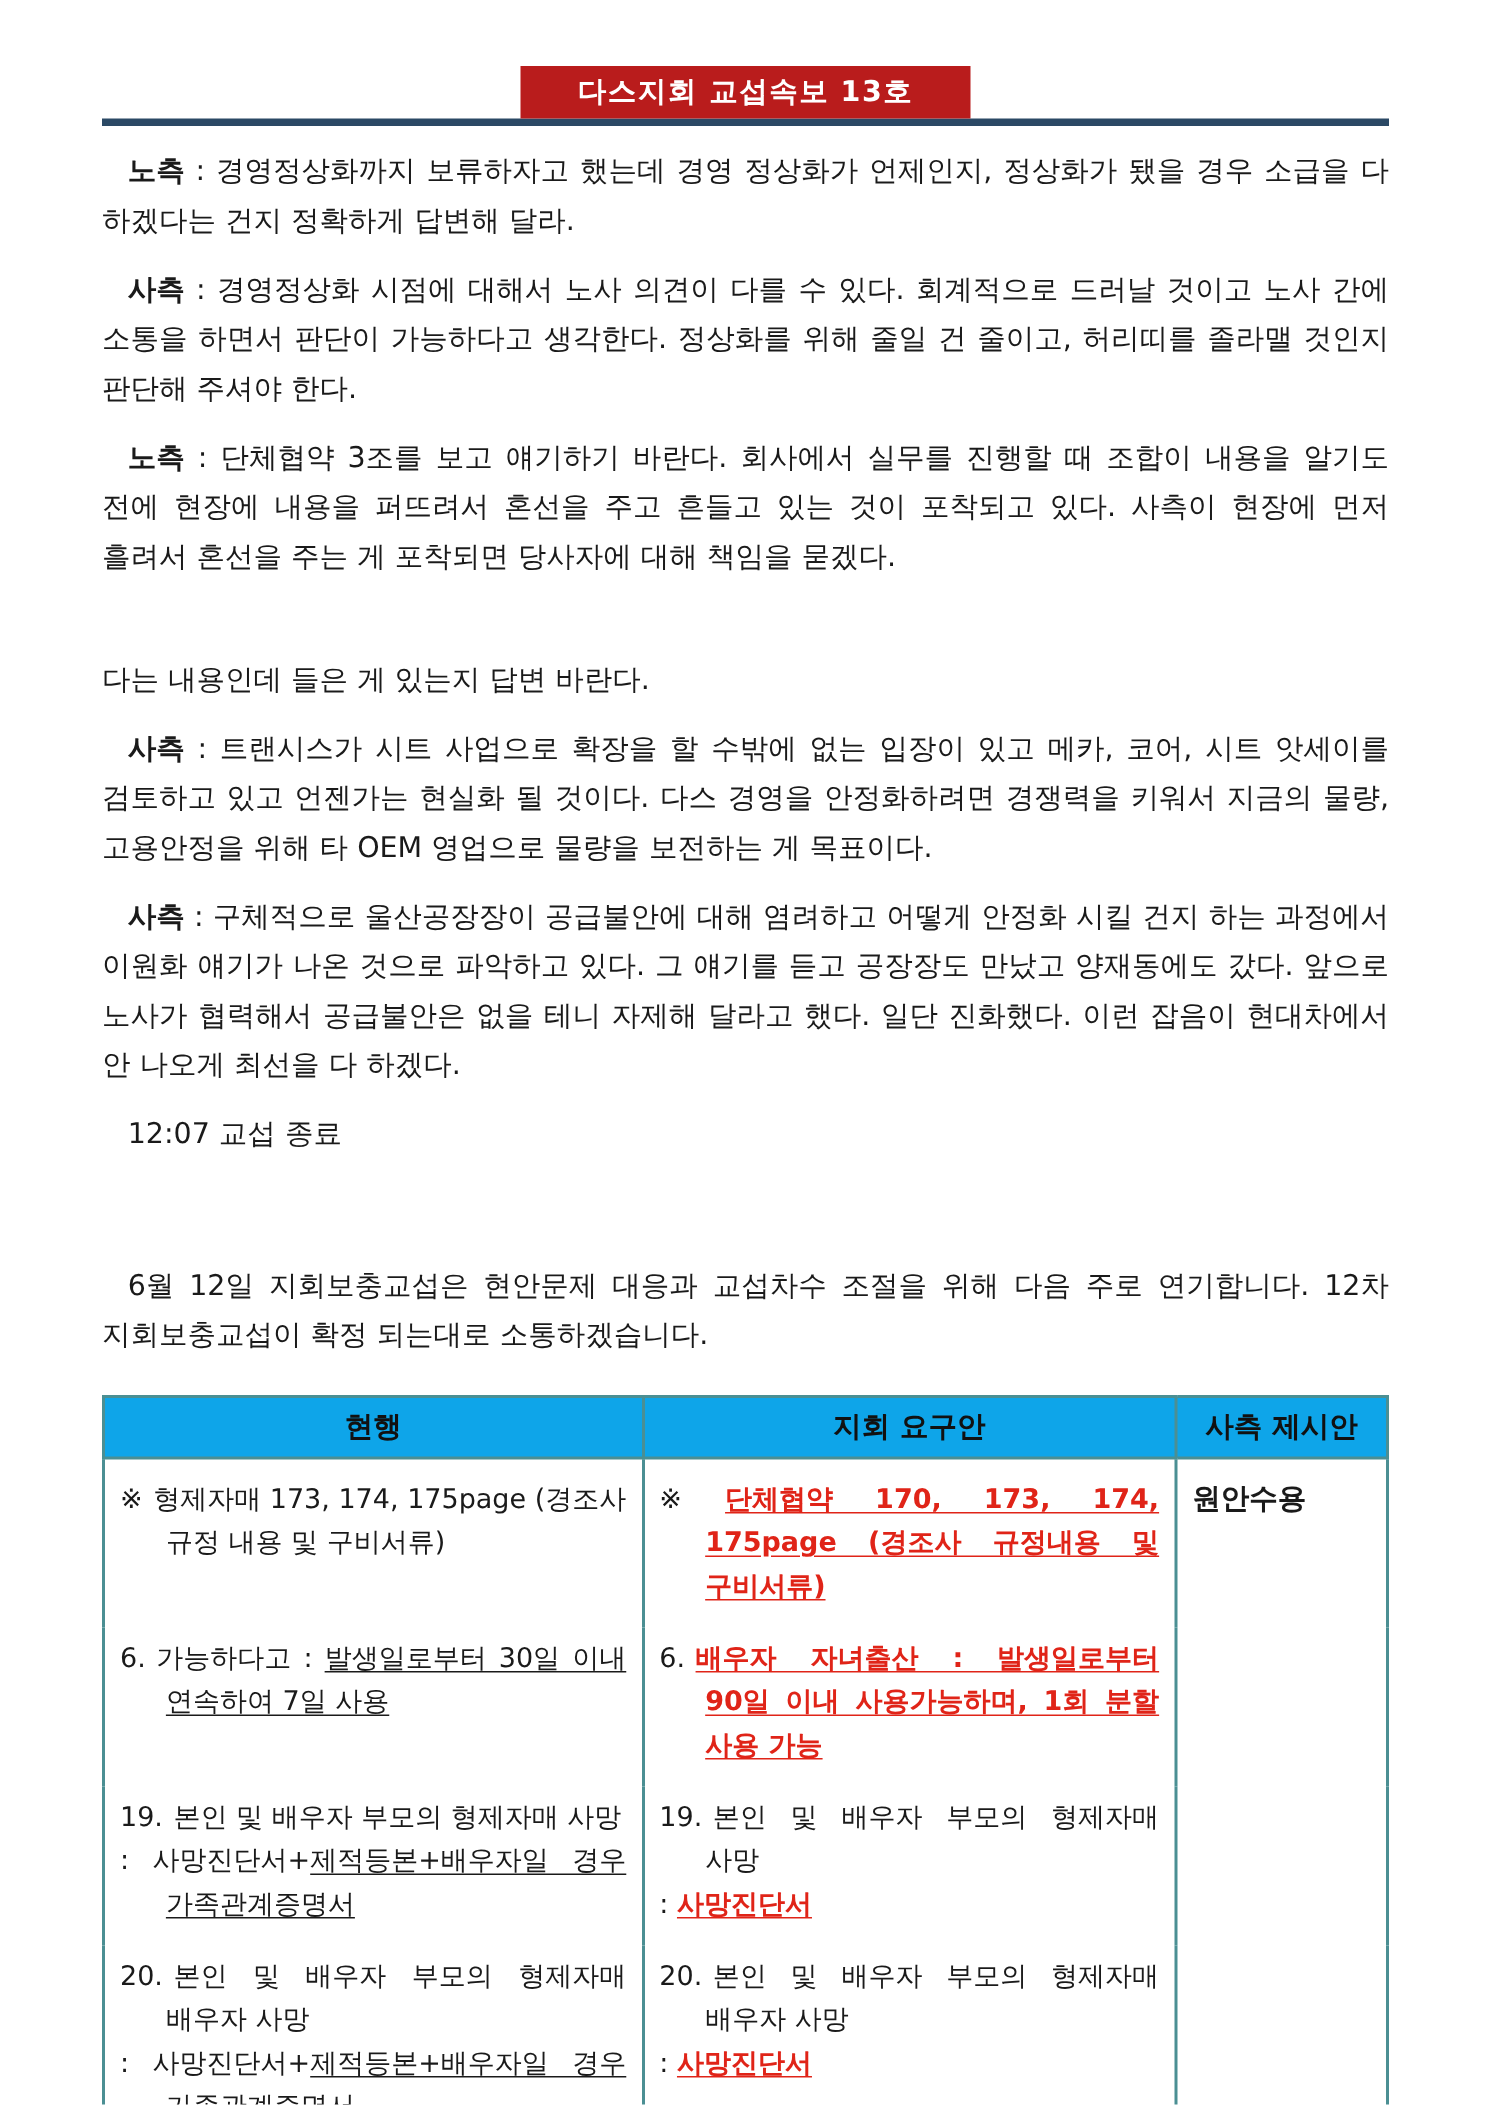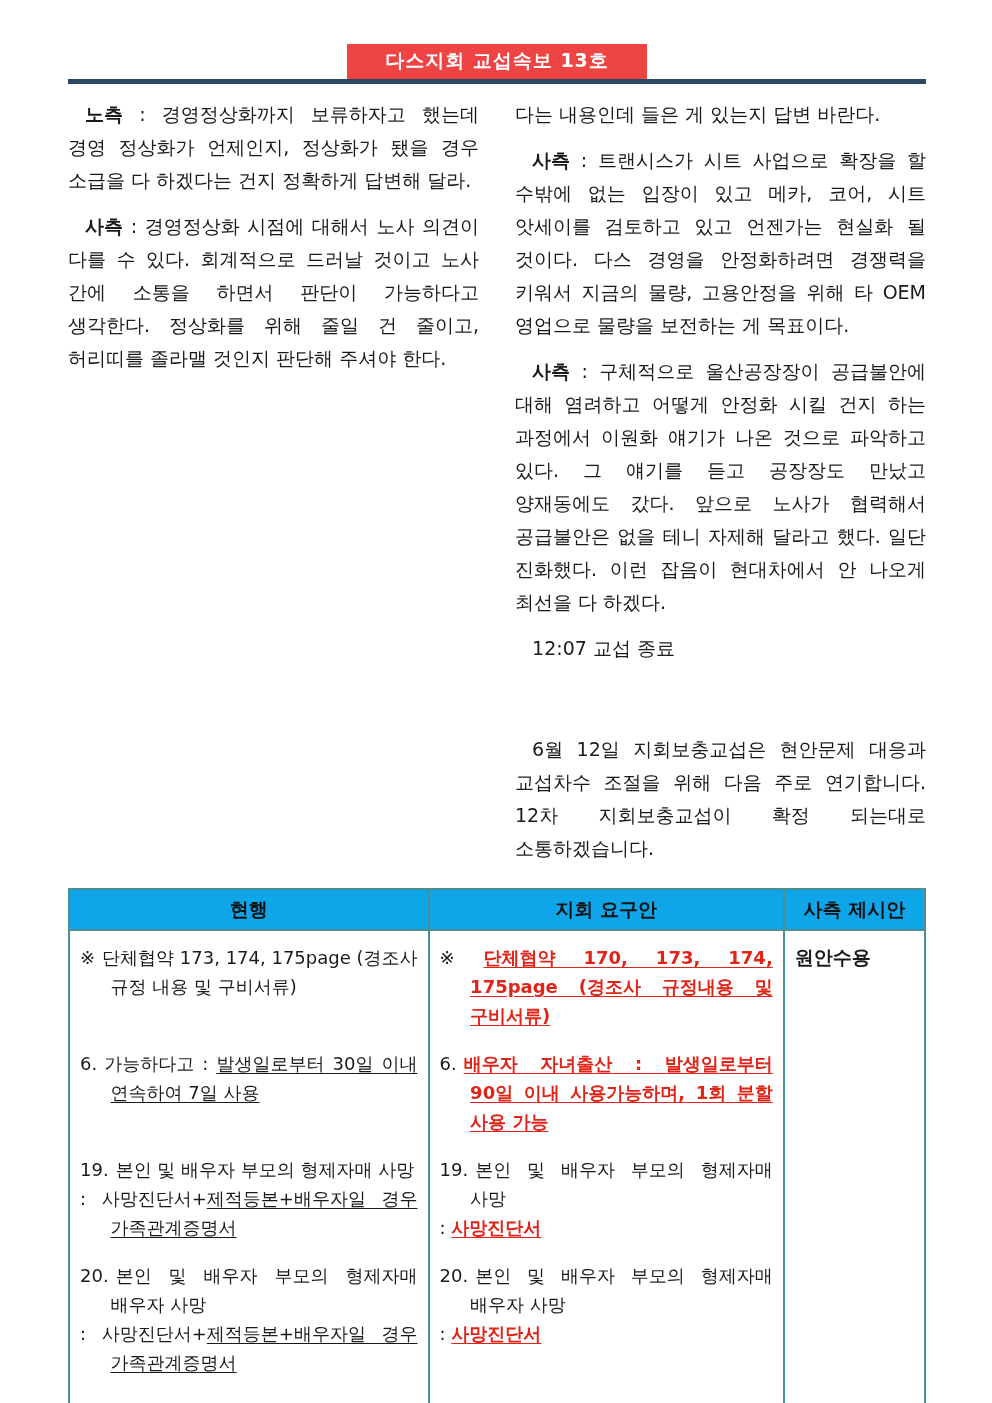--- a/index.html
+++ b/index.html
@@ -5,25 +5,25 @@
   html,body{margin:0;padding:0;}
   body{
     width:992px;height:1403px;background:#ffffff;box-sizing:border-box;
     padding:44px 66px 0 68px;overflow:hidden;
     font-family:"DejaVu Sans","Liberation Sans",sans-serif;
     color:#1a1a1a;
   }
   
   .masthead{border-bottom:5px solid #2b4965;display:flex;justify-content:center;}
   .title-box{
-    background:#ef4444;color:#ffffff;font-weight:bold;font-size:19px;
+    background:#b91c1c;color:#ffffff;font-weight:bold;font-size:19px;
     padding:4px 38px 5px;letter-spacing:1px;white-space:nowrap;
   }
   
-  .columns{display:flex;gap:36px;margin-top:14px;}
+  .columns{display:flex;gap:36px;margin-top:14px;flex-direction:column;}
   .col{flex:1;font-size:19px;line-height:33px;text-align:justify;word-break:keep-all;}
   .col p{margin:0 0 13px;text-indent:0.9em;}
   .col p.no-indent{text-indent:0;}
   .col p.gap-lg{margin-bottom:68px;}
   .speaker{font-weight:bold;}
   
   table.comp{
     width:100%;border-collapse:collapse;margin-top:10px;
     font-size:18px;line-height:29px;table-layout:fixed;
   }
@@ -51,20 +51,21 @@
 <body>
 
 <div class="masthead">
   <div class="title-box">다스지회 교섭속보 13호</div>
 </div>
 
 <div class="columns">
   <div class="col">
     <p><span class="speaker">노측</span><span> : 경영정상화까지 보류하자고 했는데 경영 정상화가 언제인지, 정상화가 됐을 경우 소급을 다 하겠다는 건지 정확하게 답변해 달라.</span></p>
     <p><span class="speaker">사측</span><span> : 경영정상화 시점에 대해서 노사 의견이 다를 수 있다. 회계적으로 드러날 것이고 노사 간에 소통을 하면서 판단이 가능하다고 생각한다. 정상화를 위해 줄일 건 줄이고, 허리띠를 졸라맬 것인지 판단해 주셔야 한다.</span></p>
+    <p><span class="speaker">노측</span><span> : 단체협약 3조를 보고 얘기하기 바란다. 회사에서 실무를 진행할 때 조합이 내용을 알기도 전에 현장에 내용을 퍼뜨려서 혼선을 주고 흔들고 있는 것이 포착되고 있다. 사측이 현장에 먼저 흘려서 혼선을 주는 게 포착되면 당사자에 대해 책임을 묻겠다.</span></p>
   </div>
   <div class="col">
     <p class="no-indent">다는 내용인데 들은 게 있는지 답변 바란다.</p>
     <p><span class="speaker">사측</span><span> : 트랜시스가 시트 사업으로 확장을 할 수밖에 없는 입장이 있고 메카, 코어, 시트 앗세이를 검토하고 있고 언젠가는 현실화 될 것이다. 다스 경영을 안정화하려면 경쟁력을 키워서 지금의 물량, 고용안정을 위해 타 OEM 영업으로 물량을 보전하는 게 목표이다.</span></p>
     <p><span class="speaker">사측</span><span> : 구체적으로 울산공장장이 공급불안에 대해 염려하고 어떻게 안정화 시킬 건지 하는 과정에서 이원화 얘기가 나온 것으로 파악하고 있다. 그 얘기를 듣고 공장장도 만났고 양재동에도 갔다. 앞으로 노사가 협력해서 공급불안은 없을 테니 자제해 달라고 했다. 일단 진화했다. 이런 잡음이 현대차에서 안 나오게 최선을 다 하겠다.</span></p>
     <p class="gap-lg">12:07 교섭 종료</p>
     <p>6월 12일 지회보충교섭은 현안문제 대응과 교섭차수 조절을 위해 다음 주로 연기합니다. 12차 지회보충교섭이 확정 되는대로 소통하겠습니다.</p>
   </div>
 </div>
 
@@ -77,21 +78,21 @@
   <thead>
     <tr>
       <th>현행</th>
       <th>지회 요구안</th>
       <th>사측 제시안</th>
     </tr>
   </thead>
   <tbody>
     <tr class="first-row">
       <td>
-        <div class="hang"><span class="mk">※</span><span>단체협약 173, 174, 175page (경조사 규정 내용 및 구비서류)</span></div>
+        <div class="hang"><span class="mk">※</span><span>형제자매 173, 174, 175page (경조사 규정 내용 및 구비서류)</span></div>
       </td>
       <td>
         <div class="hang"><span class="mk">※</span><span class="red u">단체협약 170, 173, 174, 175page (경조사 규정내용 및 구비서류)</span></div>
       </td>
       <td class="accept" rowspan="6">원안수용</td>
     </tr>
     <tr>
       <td>
         <div class="hang"><span class="mk">6.</span><span>가능하다고 : </span><span class="u">발생일로부터 30일 이내 연속하여 7일 사용</span></div>
       </td>

